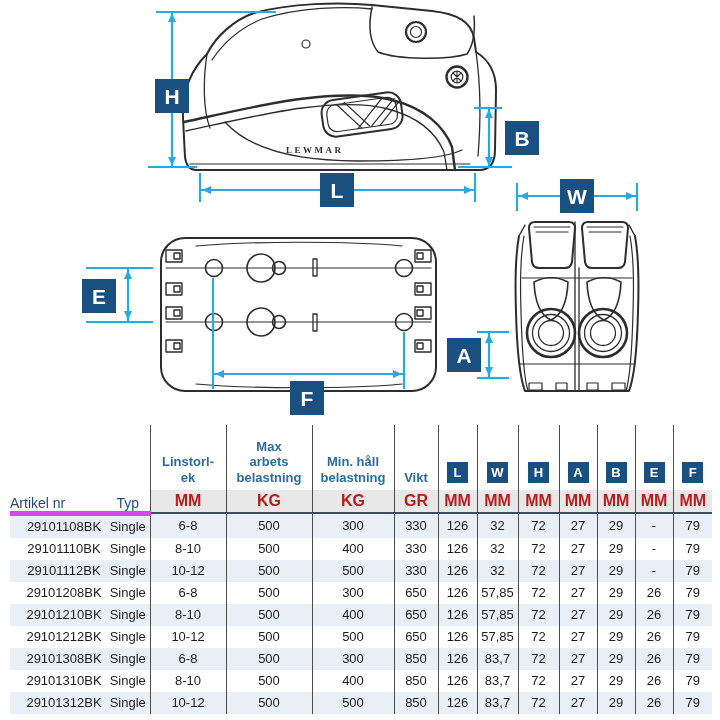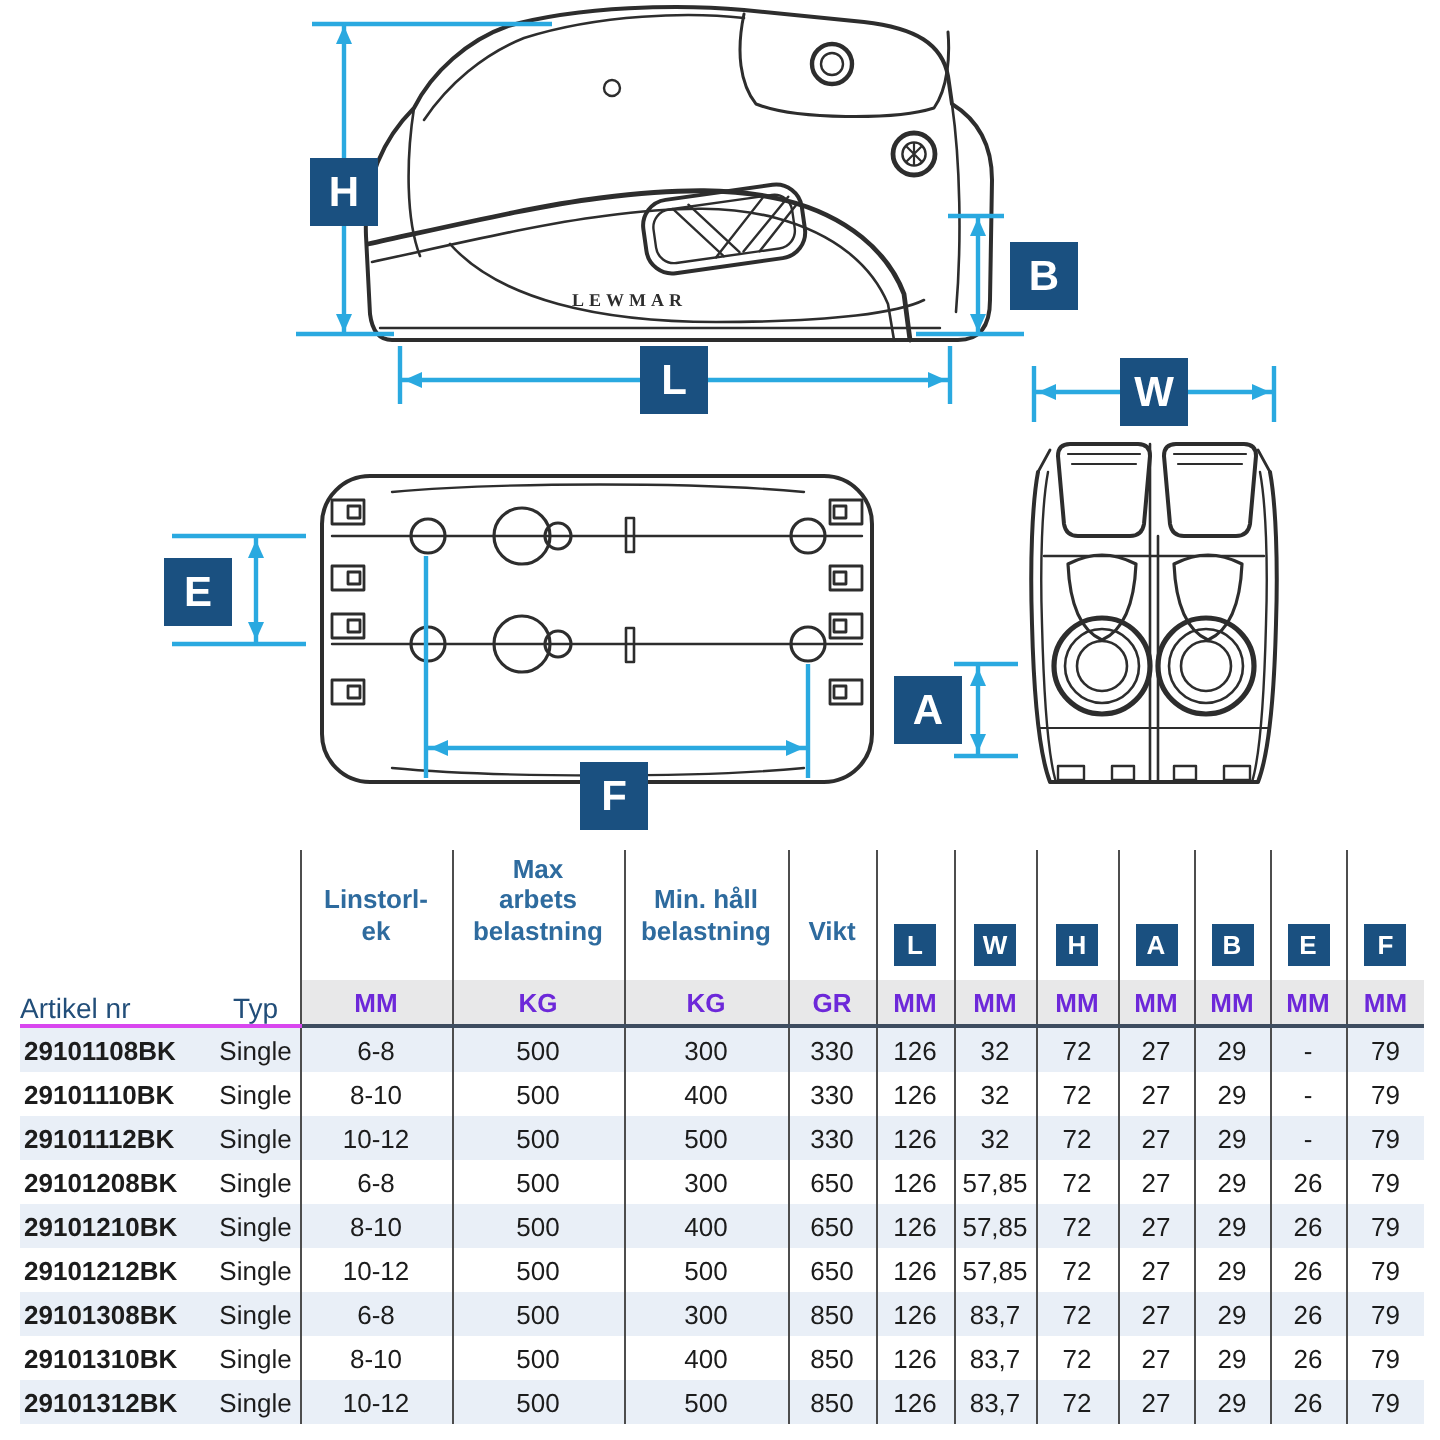--- a/index.html
+++ b/index.html
@@ -11,31 +11,31 @@
             display:flex;align-items:center;justify-content:center;
             font-size:21px;font-weight:bold;line-height:1;}
   
   #spec-table-wrap{position:absolute;left:10px;top:425px;width:702px;}
   table.spec{border-collapse:collapse;table-layout:fixed;width:702px;
              font-size:13px;color:#1c1c1c;}
   table.spec th,table.spec td{padding:0;margin:0;font-weight:normal;}
   .cb{border-left:1px solid #4d4d4d;}
   tr.head-top th{height:65px;vertical-align:bottom;}
   th.artikel-h,th.typ-h{vertical-align:bottom;font-weight:bold;font-size:14px;color:#224e79;
-                        padding-bottom:6px;border-bottom:2px solid #d946ef;}
+                        padding-bottom:6px;border-bottom:5px solid #d946ef;}
   th.artikel-h{text-align:left;padding-left:2px;}
   th.typ-h{}
   .group-label{display:block;white-space:pre-line;text-align:center;color:#2e6b9e;
-               font-weight:bold;font-size:13px;line-height:1.18;padding-bottom:17px;}
+               font-weight:bold;font-size:13px;line-height:1.18;padding-bottom:5px;}
   .th-chip{display:block;width:21px;height:21px;margin:0 auto 7px auto;background:#1a5080;
            color:#ffffff;font-weight:bold;font-size:13px;line-height:21px;text-align:center;}
   tr.head-units td{height:22px;background:#e8e8e9;text-align:center;font-weight:bold;
-                   font-size:13px;color:#6d28d9;border-bottom:2px solid #3d4c5f;}
+                   font-size:16px;color:#b91c1c;border-bottom:2px solid #3d4c5f;}
   tbody td{height:22px;text-align:center;}
-  tbody td.c0{text-align:left;padding-left:2px;font-weight:bold;}
+  tbody td.c0{text-align:center;padding-left:12px;}
   tbody tr:nth-child(odd){background:#e9eff7;}
 </style>
 </head>
 <body>
 
 <div id="page">
 
   <svg id="diagram-svg" width="720" height="422" viewBox="0 0 720 422">
 
     <g fill="none" stroke="#2d2d2d" stroke-linecap="round" stroke-linejoin="round">

